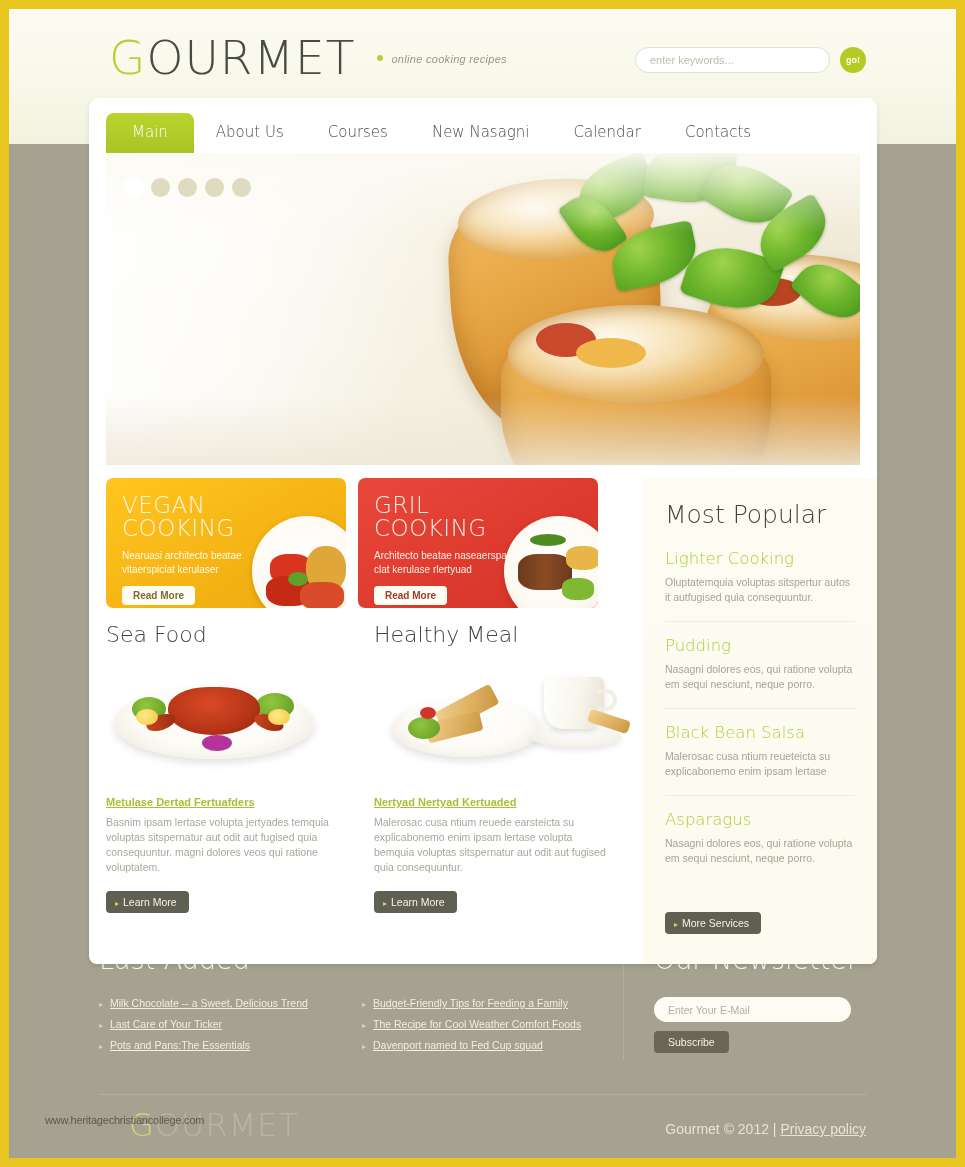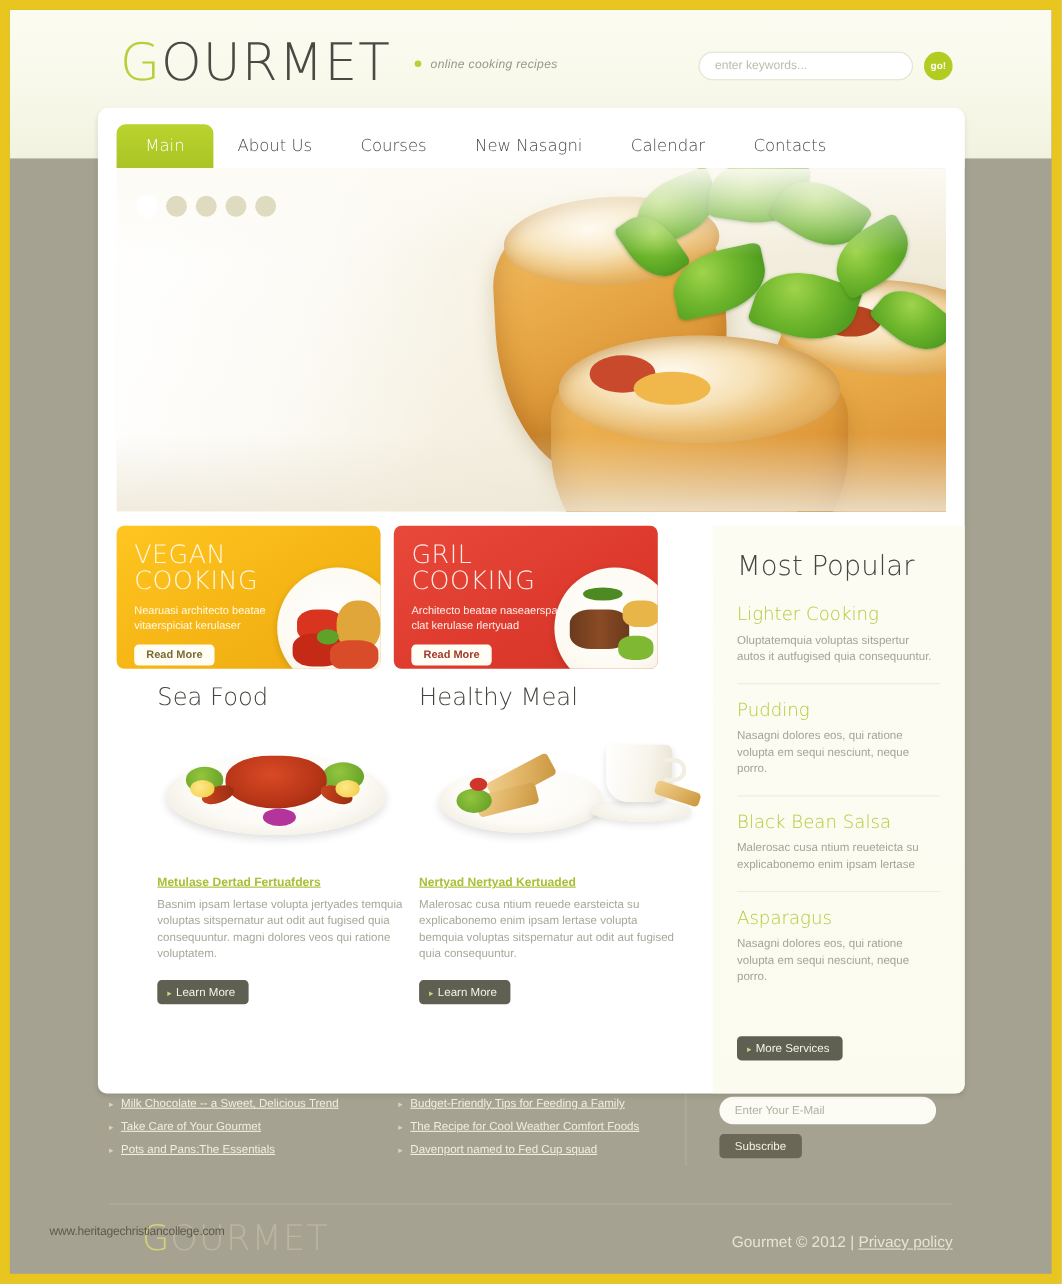--- a/index.html
+++ b/index.html
@@ -156,21 +156,21 @@
   .promo-food {
     position: absolute; right: -16px; bottom: -18px;
     width: 110px; height: 110px; border-radius: 50%;
     background: radial-gradient(circle at 45% 40%, #ffffff 0%, #fdfaf2 55%, #efe6d2 100%);
     box-shadow: 0 2px 7px rgba(0,0,0,.15);
     overflow: hidden;
   }
   .food-bit { position: absolute; border-radius: 40%; }
 
   
-  .cols { display: flex; gap: 0; margin-top: 14px; margin-left: 37px; }
+  .cols { display: flex; gap: 28px; margin-top: 14px; }
   .col { width: 240px; }
   .col h2 {
     font-family: "DejaVu Sans", sans-serif;
     font-weight: 300; font-size: 22px; color: #45453f;
     margin-bottom: 22px;
   }
   .dish { height: 105px; position: relative; margin-bottom: 18px; }
   .plate {
     position: absolute; left: 8px; top: 18px;
     width: 200px; height: 72px; border-radius: 50%;
@@ -449,21 +449,21 @@
       <div class="foot-left">
         <div class="foot-h">Last Added</div>
         <div class="la-lists">
           <div class="la-col">
             <div class="la-item">
                 <span class="la-arw">▸</span>
                 <a class="la-link">Milk Chocolate -- a Sweet, Delicious Trend</a>
               </div>
             <div class="la-item">
                 <span class="la-arw">▸</span>
-                <a class="la-link">Take Care of Your Gourmet</a>
+                <a class="la-link">Last Care of Your Ticker</a>
               </div>
             <div class="la-item">
                 <span class="la-arw">▸</span>
                 <a class="la-link">Pots and Pans:The Essentials</a>
               </div>
           </div>
           <div class="la-col">
             <div class="la-item">
                 <span class="la-arw">▸</span>
                 <a class="la-link">Budget-Friendly Tips for Feeding a Family</a>

